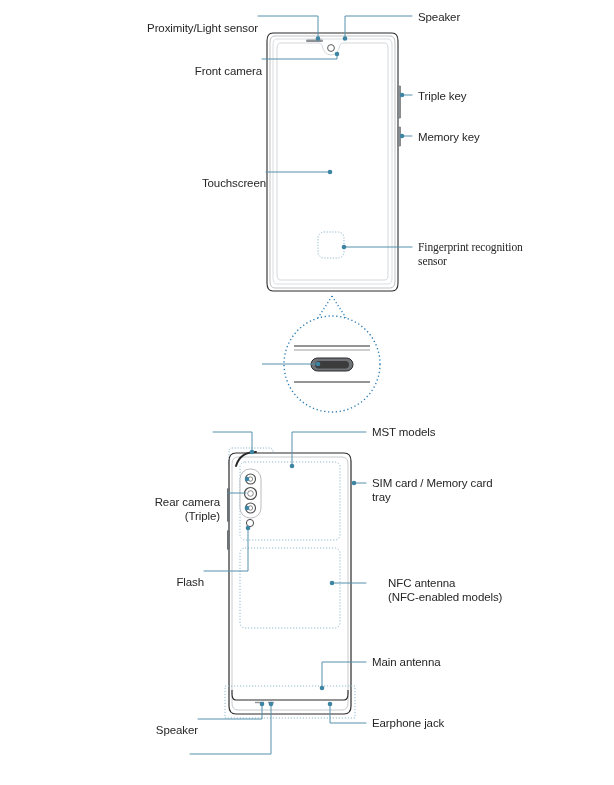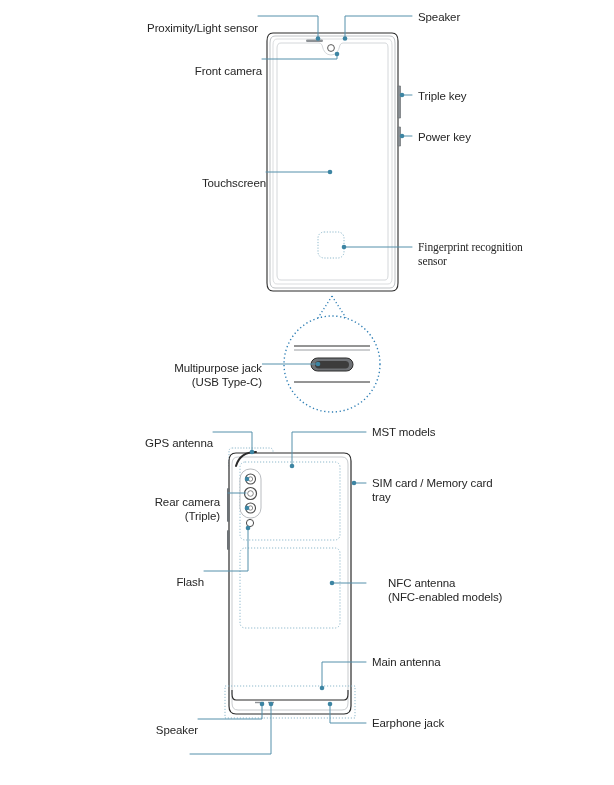--- a/index.html
+++ b/index.html
@@ -203,29 +203,26 @@
         <circle cx="271" cy="704" r="2.3"></circle>
         <circle cx="330" cy="704" r="2.3"></circle>
       </g>
     </g>
   </svg>
 
   <div class="lbl r" style="left:28px;  top:11px;  width:230px;">Proximity/Light sensor</div>
   <div class="lbl l" style="left:418px; top:11px;">Speaker</div>
   <div class="lbl r" style="left:28px;  top:54px;  width:234px;">Front camera</div>
   <div class="lbl l" style="left:418px; top:90px;">Triple key</div>
-  <div class="lbl l" style="left:418px; top:131px;">Power key</div>
+  <div class="lbl l" style="left:418px; top:131px;">Memory key</div>
   <div class="lbl r" style="left:28px;  top:166px; width:238px;">Touchscreen</div>
   <div class="lbl l" style="left:418px; top:241px;font-family:Liberation Serif, serif;">Fingerprint recognition
 sensor</div>
 
-  <div class="lbl r" style="left:28px;  top:351px; width:234px;">Multipurpose jack
-(USB Type-C)</div>
-
-  <div class="lbl r" style="left:28px;  top:426px; width:185px;">GPS antenna</div>
+
   <div class="lbl l" style="left:372px; top:426px;">MST models</div>
   <div class="lbl r" style="left:28px;  top:485px; width:192px;">Rear camera
 (Triple)</div>
   <div class="lbl l" style="left:372px; top:477px;">SIM card / Memory card
 tray</div>
   <div class="lbl r" style="left:28px;  top:565px; width:176px;">Flash</div>
   <div class="lbl l" style="left:388px; top:577px;">NFC antenna
 (NFC-enabled models)</div>
   <div class="lbl l" style="left:372px; top:656px;">Main antenna</div>
   <div class="lbl r" style="left:28px;  top:713px; width:170px;">Speaker</div>

